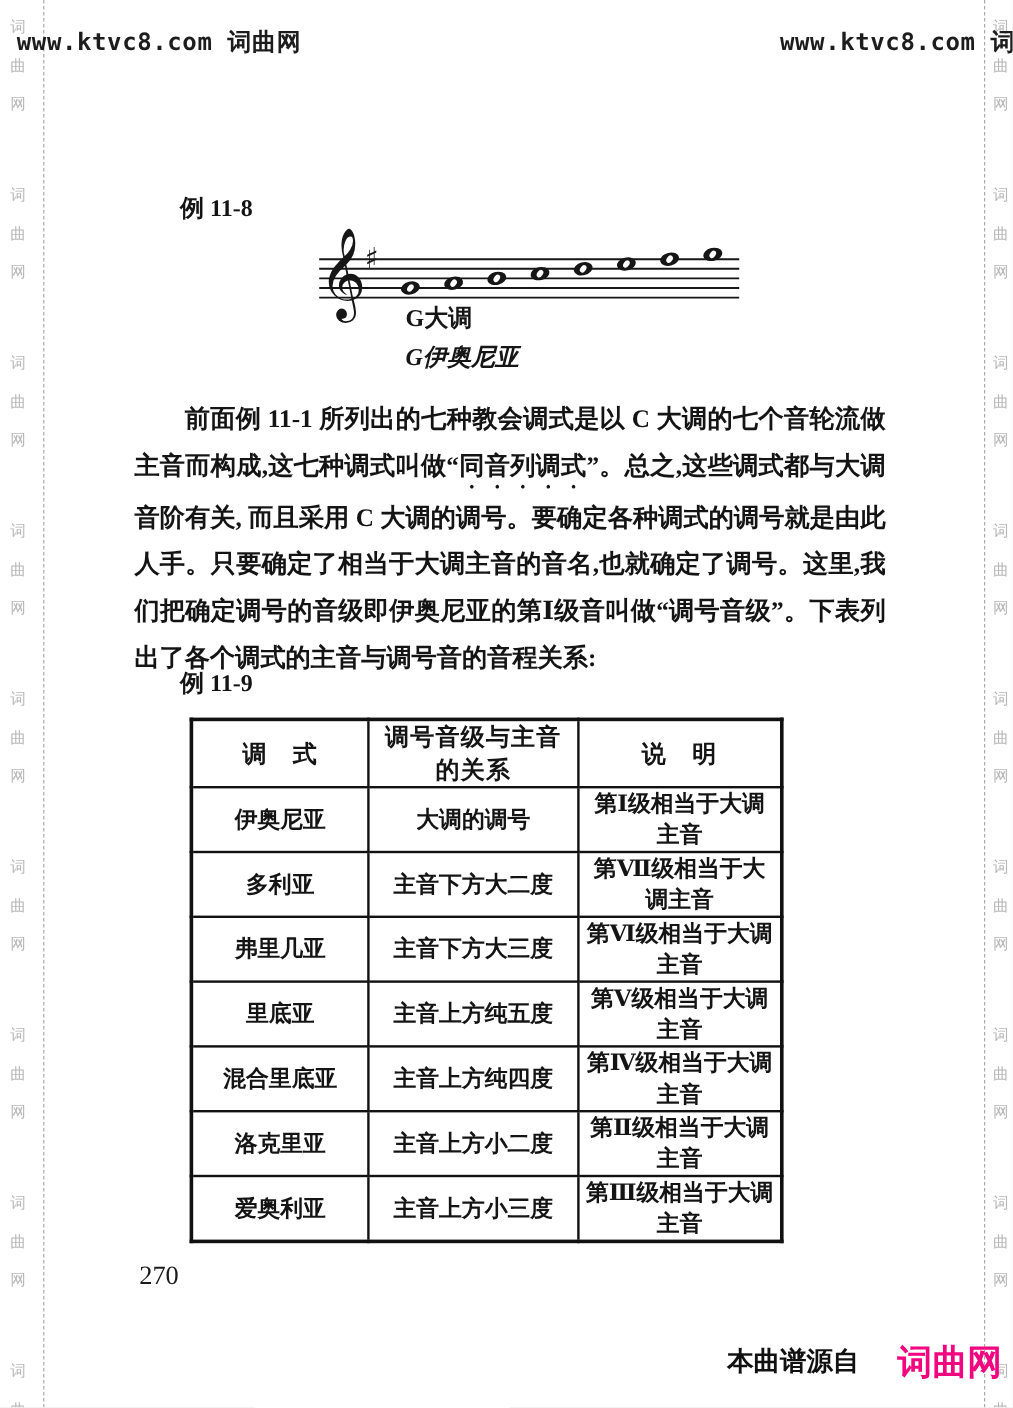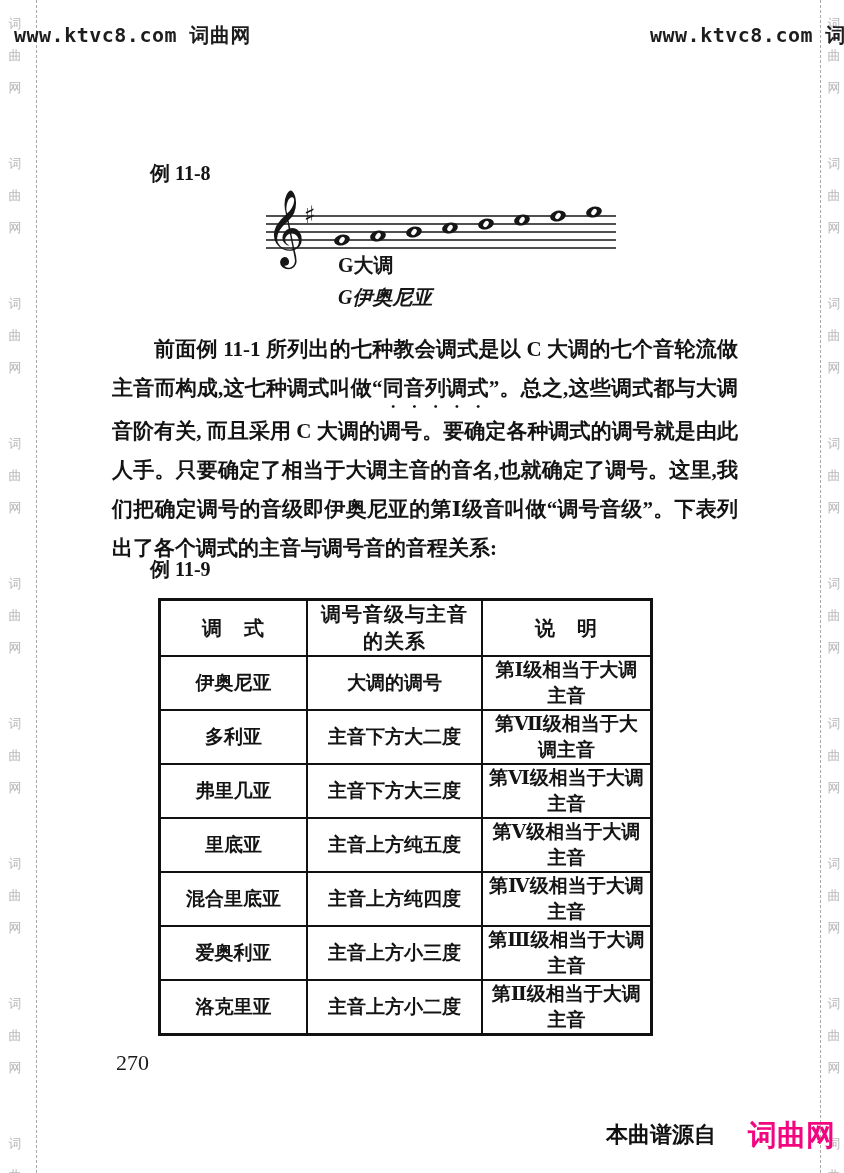--- a/index.html
+++ b/index.html
@@ -332,29 +332,29 @@
           <td>里底亚</td>
           <td>主音上方纯五度</td>
           <td>第Ⅴ级相当于大调主音</td>
         </tr>
         <tr>
           <td>混合里底亚</td>
           <td>主音上方纯四度</td>
           <td>第Ⅳ级相当于大调主音</td>
         </tr>
         <tr>
+          <td>洛克里亚</td>
+          <td>主音上方小二度</td>
+          <td>第Ⅱ级相当于大调主音</td>
+        </tr>
+        <tr>
           <td>爱奥利亚</td>
           <td>主音上方小三度</td>
           <td>第Ⅲ级相当于大调主音</td>
         </tr>
-        <tr>
-          <td>洛克里亚</td>
-          <td>主音上方小二度</td>
-          <td>第Ⅱ级相当于大调主音</td>
-        </tr>
       </tbody>
   </table>
 
 
   <div class="page-number">270</div>
 
   <div class="footer-source">本曲谱源自</div>
   <div class="footer-brand">词曲网</div>
 
 </div>

